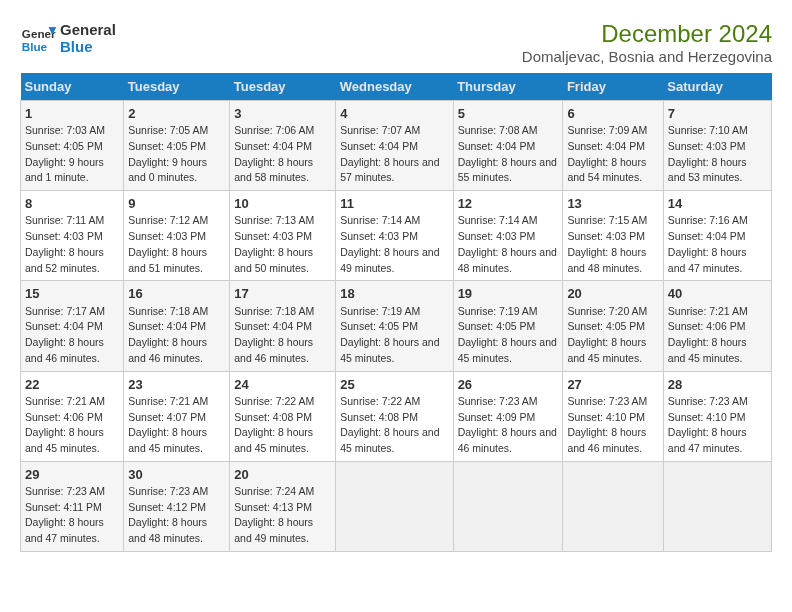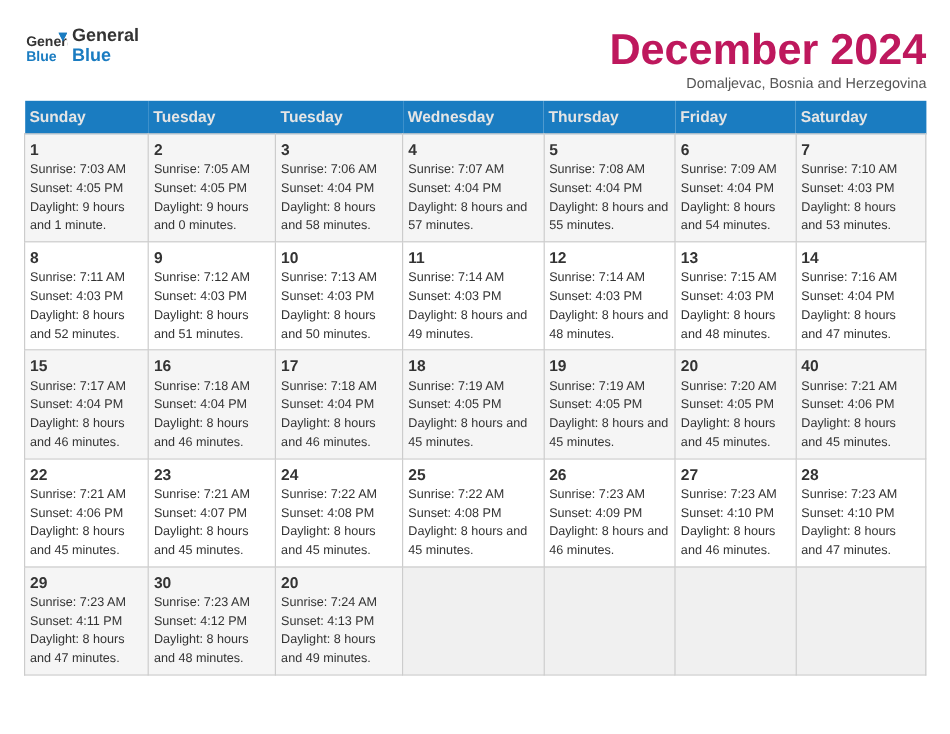--- a/index.html
+++ b/index.html
@@ -22,26 +22,26 @@
       gap: 4px;
     }
     .logo-icon {
       width: 36px;
       height: 36px;
     }
     .title-section {
       text-align: right;
     }
     .main-title {
-      font-size: 36px;
-      font-weight: bold;
-      color: #be185d;
+      font-size: 24px;
+      font-weight: normal;
+      color: #4d7c0f;
     }
     .subtitle {
-      font-size: 12px;
+      font-size: 15px;
       color: #555;
       text-align: right;
     }
     table {
       width: 100%;
       border-collapse: collapse;
       font-size: 11px;
     }
     thead tr th {
       background-color: #1a7cc1;

